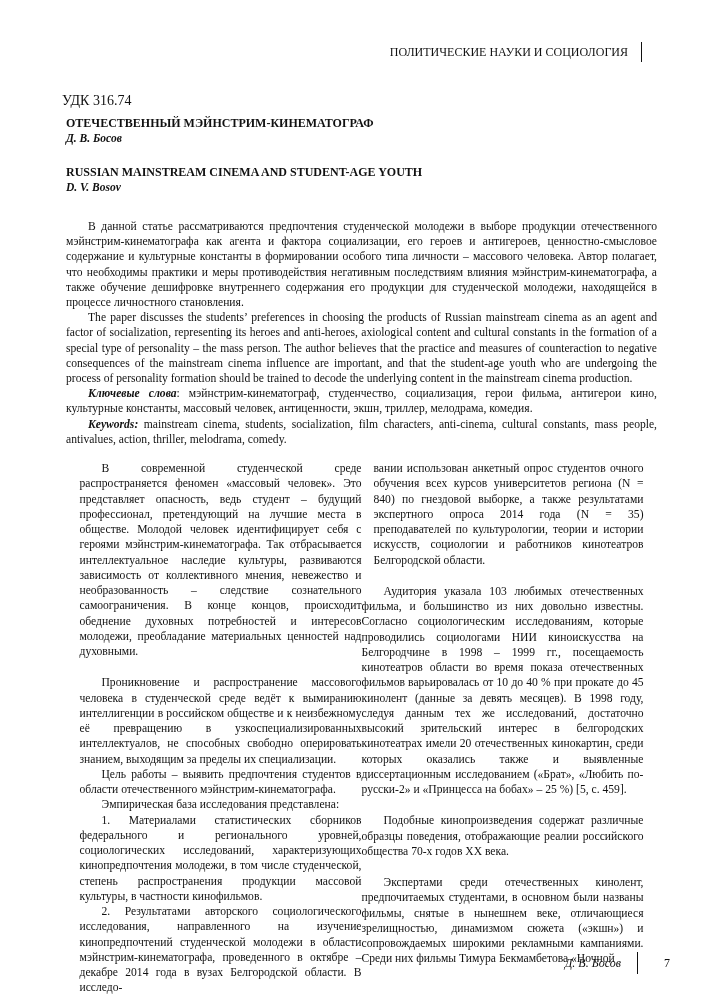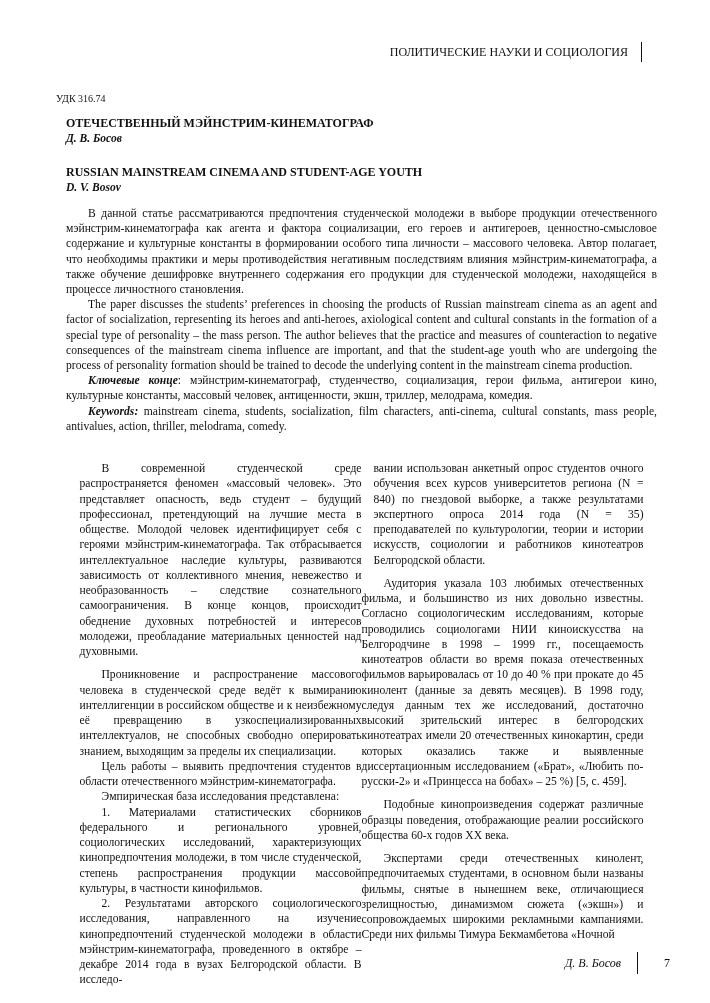--- a/index.html
+++ b/index.html
@@ -8,44 +8,44 @@
     font-family: "Liberation Serif", "DejaVu Serif", serif;
     color: #111111;
   }
   .running-head {
     position: absolute; top: 42px; right: 68px;
     font-size: 12px; letter-spacing: 0;
     padding-right: 13px; border-right: 1.5px solid #111;
     line-height: 20px; height: 20px;
   }
   .udk {
-    position: absolute; top: 93px; left: 56px; font-size: 10px;
+    position: absolute; top: 93px; left: 62px; font-size: 14px;
   }
   .title-block {
     position: absolute; top: 116px; left: 66px; width: 591px; text-align: left;
   }
   .title-ru { font-weight: bold; font-size: 12px; line-height: 15px; }
   .author { font-style: italic; font-weight: bold; font-size: 11.5px; line-height: 15px; }
   .title-en { font-weight: bold; font-size: 12px; line-height: 15px; margin-top: 19px; }
   .abstract {
-    position: absolute; top: 206px; left: 66px; width: 591px;
+    position: absolute; top: 219px; left: 66px; width: 591px;
     font-size: 11.6px; line-height: 15.2px; text-align: justify;
   }
   .abstract p { margin: 0; text-indent: 22px; hyphens: manual; }
   .kw-label { font-weight: bold; font-style: italic; }
   .columns {
     position: absolute; top: 461px; left: 66px; width: 591px;
     display: flex; justify-content: center;
   }
   .col {
     width: 282px; font-size: 11.6px; line-height: 15.25px; text-align: justify;
   }
   .col p { margin: 0; text-indent: 22px; }
   .col p.cont { text-indent: 0; margin-left: 12px; }
-  .col p.gap { margin-top: 8px; }
+  .col p.gap { margin-top: 16px; }
   .footer {
     position: absolute; top: 952px; right: 40px;
     display: flex; align-items: center; font-size: 12px;
   }
   .footer-author { font-style: italic; padding-right: 16px; border-right: 1.5px solid #111; line-height: 22px; }
   .footer-page { padding-left: 26px; line-height: 22px; }
 </style>
 </head>
 <body>
 
@@ -56,37 +56,37 @@
 <div class="title-block">
   <div class="title-ru">ОТЕЧЕСТВЕННЫЙ МЭЙНСТРИМ-КИНЕМАТОГРАФ</div>
   <div class="author">Д. В. Босов</div>
   <div class="title-en">RUSSIAN MAINSTREAM CINEMA AND STUDENT-AGE YOUTH</div>
   <div class="author">D. V. Bosov</div>
 </div>
 
 <div class="abstract">
   <p>В данной статье рассматриваются предпочтения студенческой молодежи в выборе продукции отечественного мэйнстрим-кинематографа как агента и фактора социализации, его героев и антигероев, ценностно-смысловое содержание и культурные константы в формировании особого типа личности – массового человека. Автор полагает, что необходимы практики и меры противодействия негативным последствиям влияния мэйнстрим-кинематографа, а также обучение дешифровке внутреннего содержания его продукции для студенческой молодежи, находящейся в процессе личностного становления.</p>
   <p>The paper discusses the students’ preferences in choosing the products of Russian mainstream cinema as an agent and factor of socialization, representing its heroes and anti-heroes, axiological content and cultural constants in the formation of a special type of personality – the mass person. The author believes that the practice and measures of counteraction to negative consequences of the mainstream cinema influence are important, and that the student-age youth who are undergoing the process of personality formation should be trained to decode the underlying content in the mainstream cinema production.</p>
-  <p><span class="kw-label">Ключевые конце</span><span>: мэйнстрим-кинематограф, студенчество, социализация, герои фильма, антигерои кино, культурные константы, массовый человек, антиценности, экшн, триллер, мелодрама, комедия.</span></p>
+  <p><span class="kw-label">Ключевые слова</span><span>: мэйнстрим-кинематограф, студенчество, социализация, герои фильма, антигерои кино, культурные константы, массовый человек, антиценности, экшн, триллер, мелодрама, комедия.</span></p>
   <p><span class="kw-label">Keywords:</span><span> mainstream cinema, students, socialization, film characters, anti-cinema, cultural constants, mass people, antivalues, action, thriller, melodrama, comedy.</span></p>
 </div>
 
 <div class="columns">
   <div class="col">
     <p>В современной студенческой среде распространяется феномен «массовый человек». Это представляет опасность, ведь студент – будущий профессионал, претендующий на лучшие места в обществе. Молодой человек идентифицирует себя с героями мэйнстрим-кинематографа. Так отбрасывается интеллектуальное наследие культуры, развиваются зависимость от коллективного мнения, невежество и необразованность – следствие сознательного самоограничения. В конце концов, происходит обеднение духовных потребностей и интересов молодежи, преобладание материальных ценностей над духовными.</p>
     <p class="gap">Проникновение и распространение массового человека в студенческой среде ведёт к вымиранию интеллигенции в российском обществе и к неизбежному её превращению в узкоспециализированных интеллектуалов, не способных свободно оперировать знанием, выходящим за пределы их специализации.</p>
     <p>Цель работы – выявить предпочтения студентов в области отечественного мэйнстрим-кинематографа.</p>
     <p>Эмпирическая база исследования представлена:</p>
     <p>1. Материалами статистических сборников федерального и регионального уровней, социологических исследований, характеризующих кинопредпочтения молодежи, в том числе студенческой, степень распространения продукции массовой культуры, в частности кинофильмов.</p>
     <p>2. Результатами авторского социологического исследования, направленного на изучение кинопредпочтений студенческой молодежи в области мэйнстрим-кинематографа, проведенного в октябре – декабре 2014 года в вузах Белгородской области. В исследо-</p>
   </div>
   <div class="col">
     <p class="cont">вании использован анкетный опрос студентов очного обучения всех курсов университетов региона (N = 840) по гнездовой выборке, а также результатами экспертного опроса 2014 года (N = 35) преподавателей по культурологии, теории и истории искусств, социологии и работников кинотеатров Белгородской области.</p>
     <p class="gap">Аудитория указала 103 любимых отечественных фильма, и большинство из них довольно известны. Согласно социологическим исследованиям, которые проводились социологами НИИ киноискусства на Белгородчине в 1998 – 1999 гг., посещаемость кинотеатров области во время показа отечественных фильмов варьировалась от 10 до 40 % при прокате до 45 кинолент (данные за девять месяцев). В 1998 году, следуя данным тех же исследований, достаточно высокий зрительский интерес в белгородских кинотеатрах имели 20 отечественных кинокартин, среди которых оказались также и выявленные диссертационным исследованием («Брат», «Любить по-русски-2» и «Принцесса на бобах» – 25 %) [5, с. 459].</p>
-    <p class="gap">Подобные кинопроизведения содержат различные образцы поведения, отображающие реалии российского общества 60-х годов XX века.</p>
+    <p class="gap">Подобные кинопроизведения содержат различные образцы поведения, отображающие реалии российского общества 70-х годов XX века.</p>
     <p class="gap">Экспертами среди отечественных кинолент, предпочитаемых студентами, в основном были названы фильмы, снятые в нынешнем веке, отличающиеся зрелищностью, динамизмом сюжета («экшн») и сопровождаемых широкими рекламными кампаниями. Среди них фильмы Тимура Бекмамбетова «Ночной</p>
   </div>
 </div>
 
 <div class="footer">
   <span class="footer-author">Д. В. Босов</span>
   <span class="footer-page">7</span>
 </div>
 
 </body></html>

